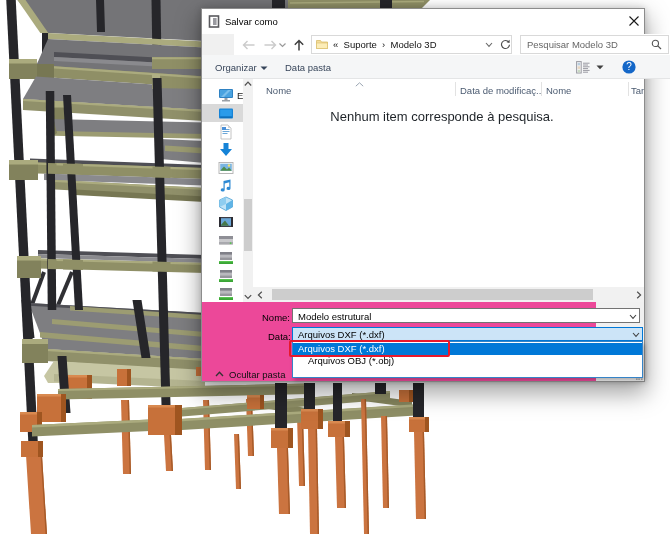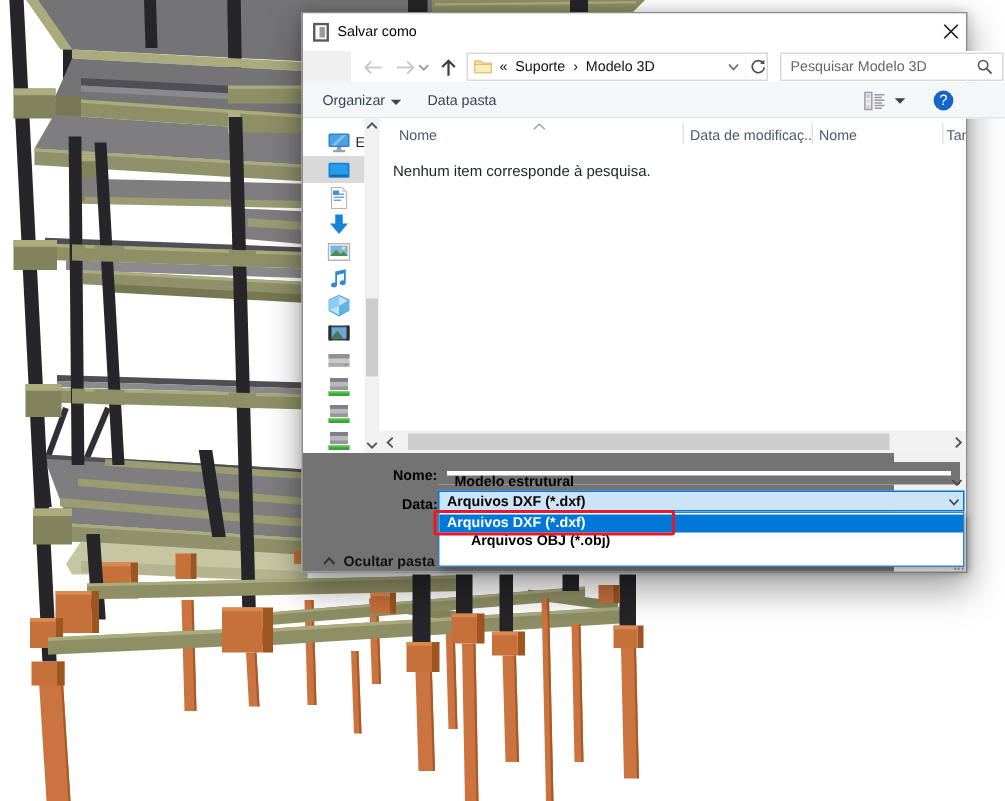--- a/index.html
+++ b/index.html
@@ -11,21 +11,21 @@
        background:#f0f0f0;border:1px solid #8c8c8c;box-sizing:border-box;
        box-shadow:0 10px 22px 2px rgba(0,0,0,0.35), 0 0 7px rgba(0,0,0,0.18);
        font-size:9.5px;color:#000;}
   #dlg *{box-sizing:border-box;}
   .abs{position:absolute;}
   #titlebar{position:absolute;left:0;top:0;width:442px;height:25px;background:#fff;}
   #navrow{position:absolute;left:0;top:25px;width:442px;height:21px;background:#fff;margin-left:32px;}
   #toolbar{position:absolute;left:0;top:46px;width:494px;height:24px;background:#f5f6f7;
            border-bottom:1px solid #e4e5e6;color:#37455a;}
   #content{position:absolute;left:0;top:70px;width:442px;height:223px;background:#fff;}
-  #bottom{position:absolute;left:0;top:293px;width:394px;height:79px;background:#737373;font-weight:bold;}
+  #bottom{position:absolute;left:0;top:293px;width:394px;height:79px;background:#ec4899;}
   .ibox{position:absolute;background:#fff;border:1px solid #d9d9d9;}
 </style>
 </head>
 <body>
 <div id="stage">
 <svg id="bg" width="670" height="534" viewBox="0 0 670 534">
 <polygon points="6.25,0 15.75,0 37.75,441 28.25,441" fill="#26262a"></polygon>
 <rect x="42" y="30" width="7" height="24" fill="#26262a"></rect>
 <line x1="44" y1="272" x2="30" y2="310" stroke="#303034" stroke-width="4"></line>
 <line x1="72" y1="272" x2="56" y2="310" stroke="#303034" stroke-width="4"></line>
@@ -326,50 +326,50 @@
     <svg class="abs" style="left:153px;top:3px" width="9" height="5" viewBox="0 0 9 5">
           <path d="M0.8 4.2 L4.5 0.8 L8.2 4.2" stroke="#9aa5b2" stroke-width="1" fill="none"></path>
         </svg>
     <div class="abs" style="left:258px;top:6px;font-size:9.5px;color:#4a5a70;width:81px;overflow:hidden;white-space:nowrap">Data de modificaç...</div>
     <div class="abs" style="left:344px;top:6px;font-size:9.5px;color:#4a5a70">Nome</div>
     <div class="abs" style="left:429px;top:6px;font-size:9.5px;color:#4a5a70;width:13px;overflow:hidden">Tam</div>
     <div class="abs" style="left:253px;top:3px;width:1px;height:14px;background:#e2e2e2"></div>
     <div class="abs" style="left:339px;top:3px;width:1px;height:14px;background:#e2e2e2"></div>
     <div class="abs" style="left:426px;top:3px;width:1px;height:14px;background:#e2e2e2"></div>
 
-    <div class="abs" style="left:60px;top:30px;width:360px;text-align:left;font-size:10px;color:#1e2328">Nenhum item corresponde à pesquisa.</div>
+    <div class="abs" style="left:60px;top:30px;width:360px;text-align:center;font-size:13px;color:#1e2328">Nenhum item corresponde à pesquisa.</div>
 
     <div class="abs" style="left:51px;top:208px;width:391px;height:15px;background:#f1f1f1"></div>
     <svg class="abs" style="left:55px;top:212px" width="6" height="8" viewBox="0 0 6 8">
           <path d="M4.8 0.8 L1.4 4 L4.8 7.2" stroke="#505050" stroke-width="1.2" fill="none"></path>
         </svg>
     <svg class="abs" style="left:434px;top:212px" width="6" height="8" viewBox="0 0 6 8">
           <path d="M1.2 0.8 L4.6 4 L1.2 7.2" stroke="#505050" stroke-width="1.2" fill="none"></path>
         </svg>
     <div class="abs" style="left:70px;top:210px;width:321px;height:11px;background:#cdcdcd"></div>
   </div>
 
   <div id="bottom">
     <div class="abs" style="left:60px;top:10px;font-size:9.5px">Nome:</div>
     <div class="abs" style="left:66px;top:29px;font-size:9.5px">Data:</div>
-    <div class="abs" style="left:90px;top:6px;width:348px;height:15px;background:#fff;border:6px solid #737373">
+    <div class="abs" style="left:90px;top:6px;width:348px;height:15px;background:#fff;border:1px solid #737373">
       <div class="abs" style="left:5px;top:2px;font-size:9.5px">Modelo estrutural</div>
       <svg class="abs" style="left:336px;top:5px" width="8" height="6" viewBox="0 0 8 6">
             <path d="M1 1 L4 4.4 L7 1" stroke="#444" stroke-width="1.1" fill="none"></path>
           </svg>
     </div>
     <div class="abs" style="left:90px;top:25px;width:351px;height:14px;background:#cce4f7;border:1px solid #0078d7">
       <div class="abs" style="left:5px;top:1px;font-size:9.5px">Arquivos DXF (*.dxf)</div>
       <svg class="abs" style="left:339px;top:4px" width="8" height="6" viewBox="0 0 8 6">
             <path d="M1 1 L4 4.4 L7 1" stroke="#444" stroke-width="1.1" fill="none"></path>
           </svg>
     </div>
     <div class="abs" style="left:90px;top:39px;width:351px;height:37px;background:#fff;border:1px solid #3584c8;box-shadow:2px 3px 4px rgba(0,0,0,0.25);z-index:5">
       <div class="abs" style="left:0;top:1px;width:349px;height:12px;background:#0078d7;color:#fff;font-size:9.5px;padding-left:5px;line-height:12px">Arquivos DXF (*.dxf)</div>
-      <div class="abs" style="left:16px;top:13px;width:349px;height:11px;font-size:9.5px;padding-left:5px;line-height:11px">Arquivos OBJ (*.obj)</div>
+      <div class="abs" style="left:0;top:13px;width:349px;height:11px;font-size:9.5px;padding-left:15px;line-height:11px">Arquivos OBJ (*.obj)</div>
     </div>
     <div class="abs" style="left:87px;top:38px;width:161px;height:17px;border:2px solid #e8182c;border-radius:2px;z-index:6"></div>
     <svg class="abs" style="left:13px;top:69px" width="9" height="6" viewBox="0 0 9 6">
           <path d="M1 5 L4.5 1.2 L8 5" stroke="#333" stroke-width="1.3" fill="none"></path>
         </svg>
     <div class="abs" style="left:27px;top:67px;font-size:9.5px;color:#111">Ocultar pasta</div>
     <svg class="abs" style="left:434px;top:71px" width="7" height="7" viewBox="0 0 7 7">
       <g fill="#b0b0b0">
             <rect x="5" y="0" width="1.6" height="1.6"></rect>
             <rect x="5" y="2.7" width="1.6" height="1.6"></rect>

